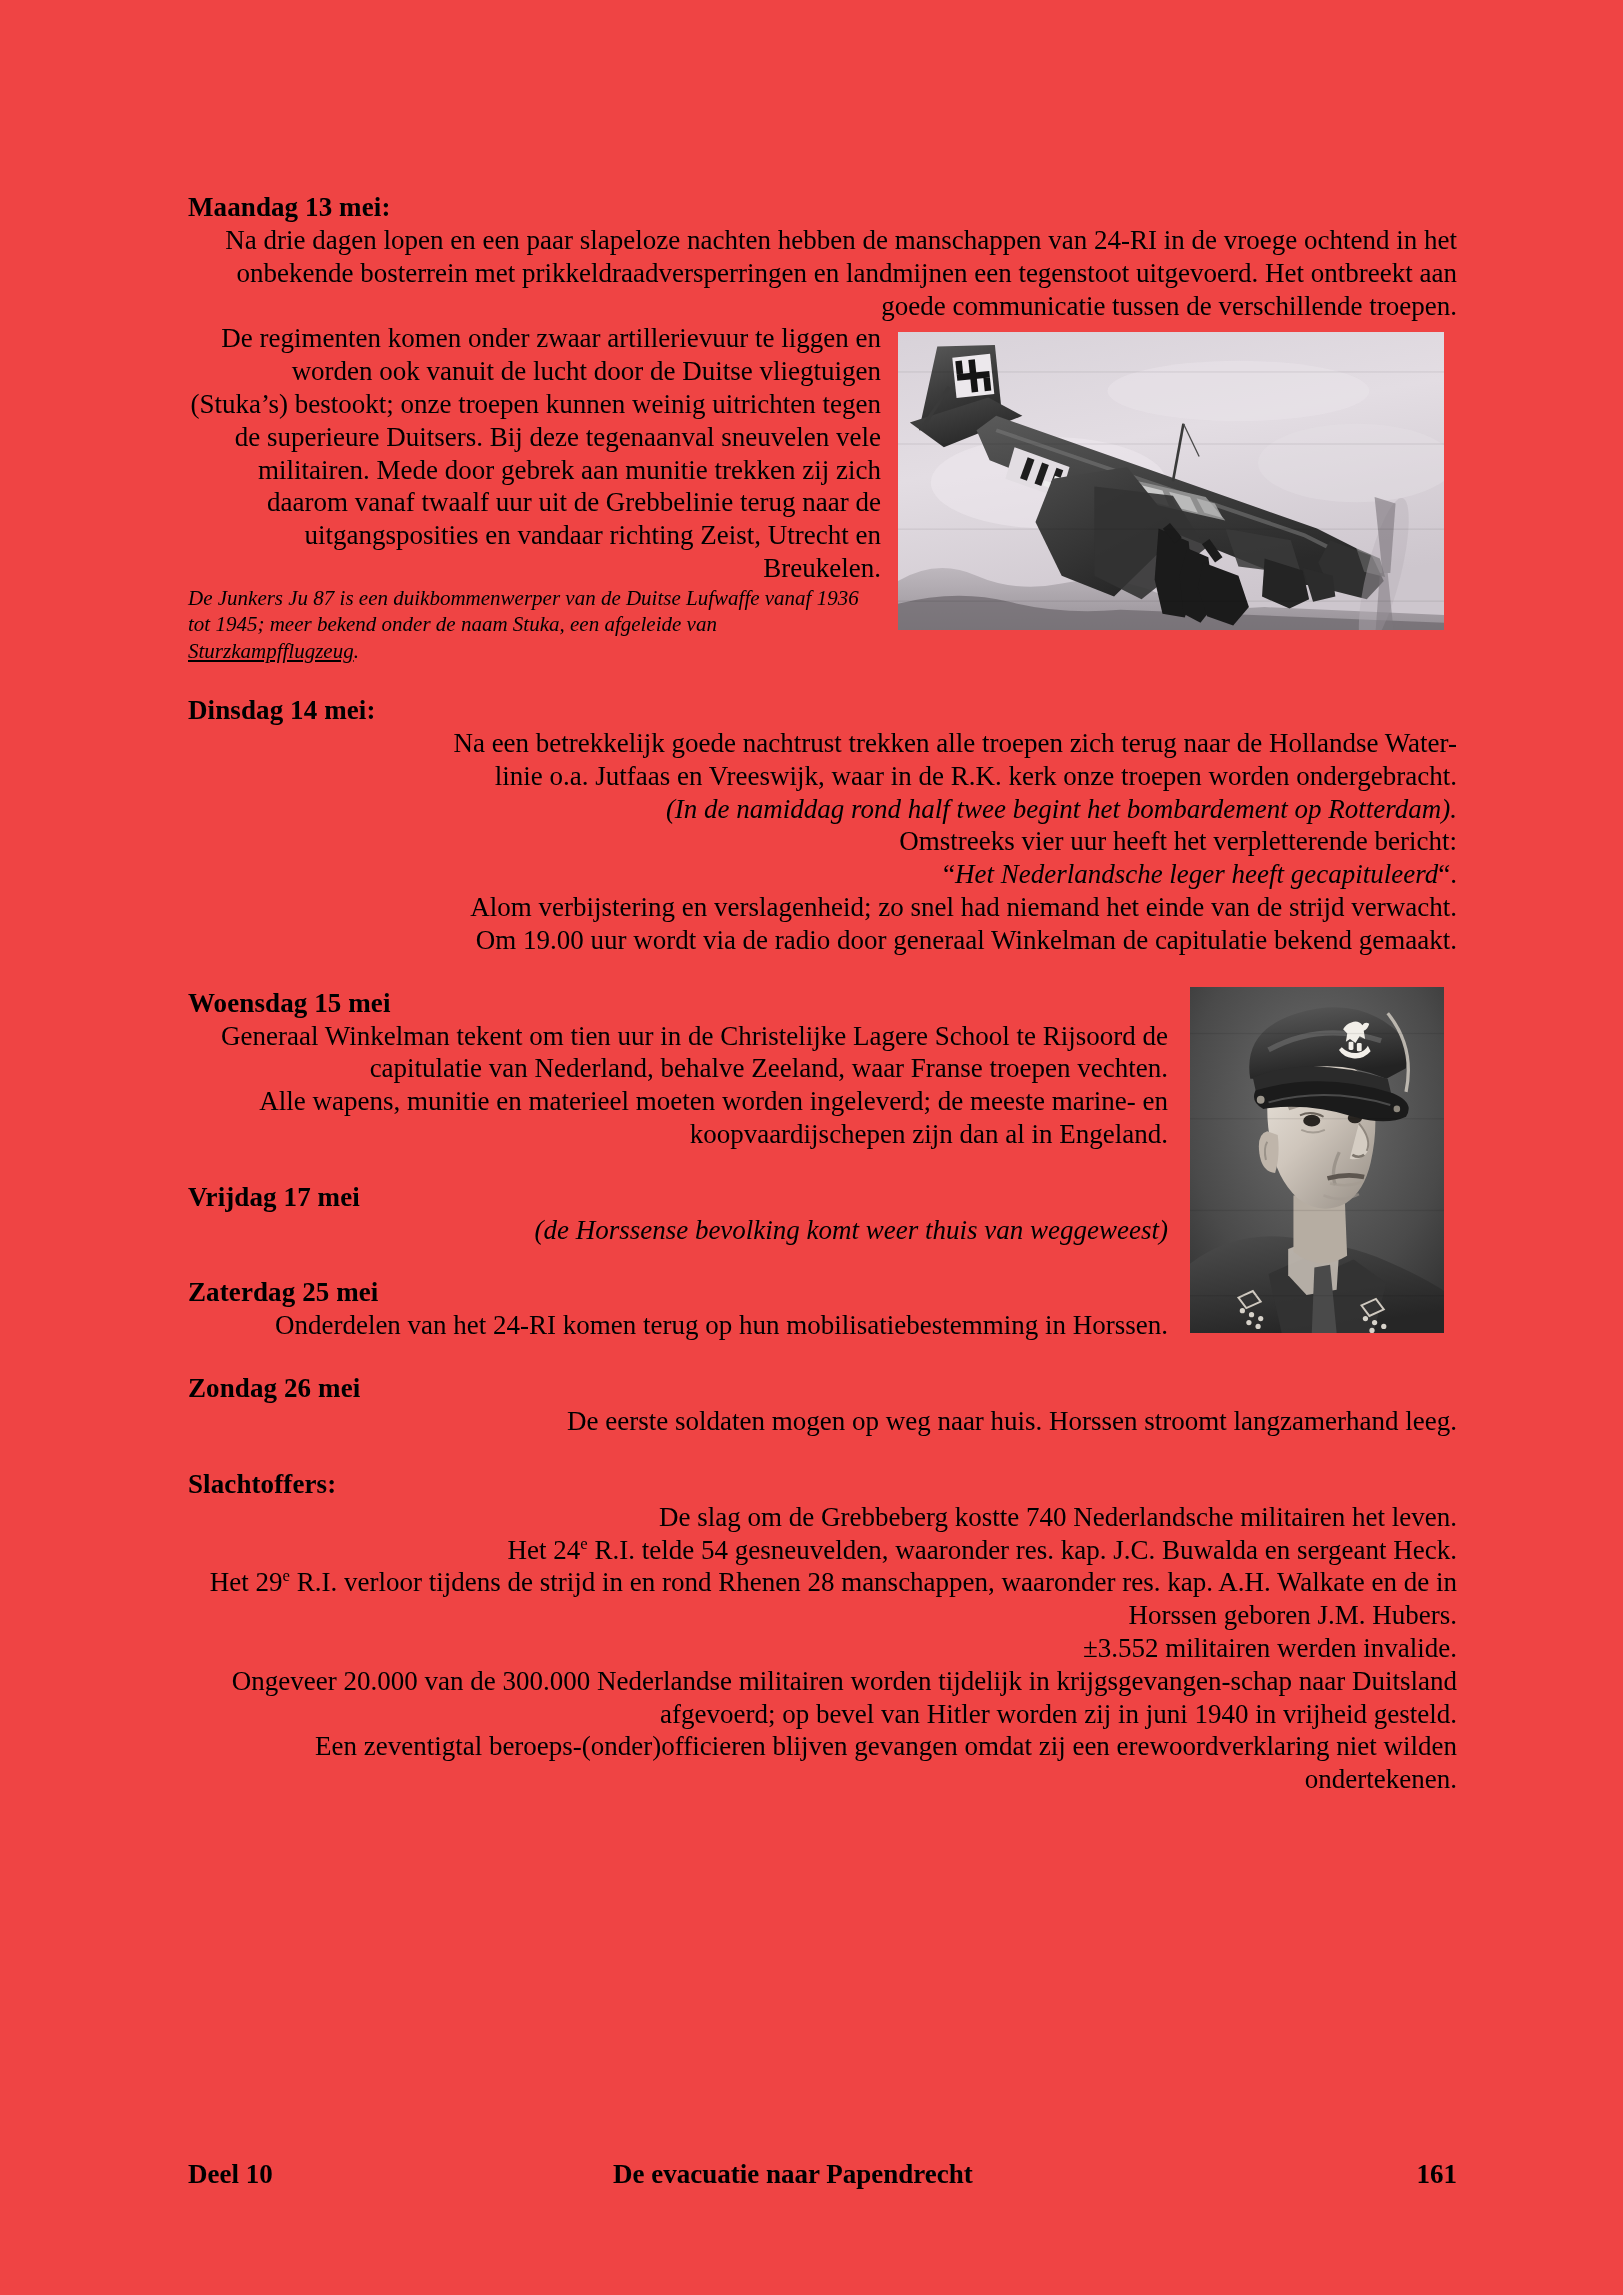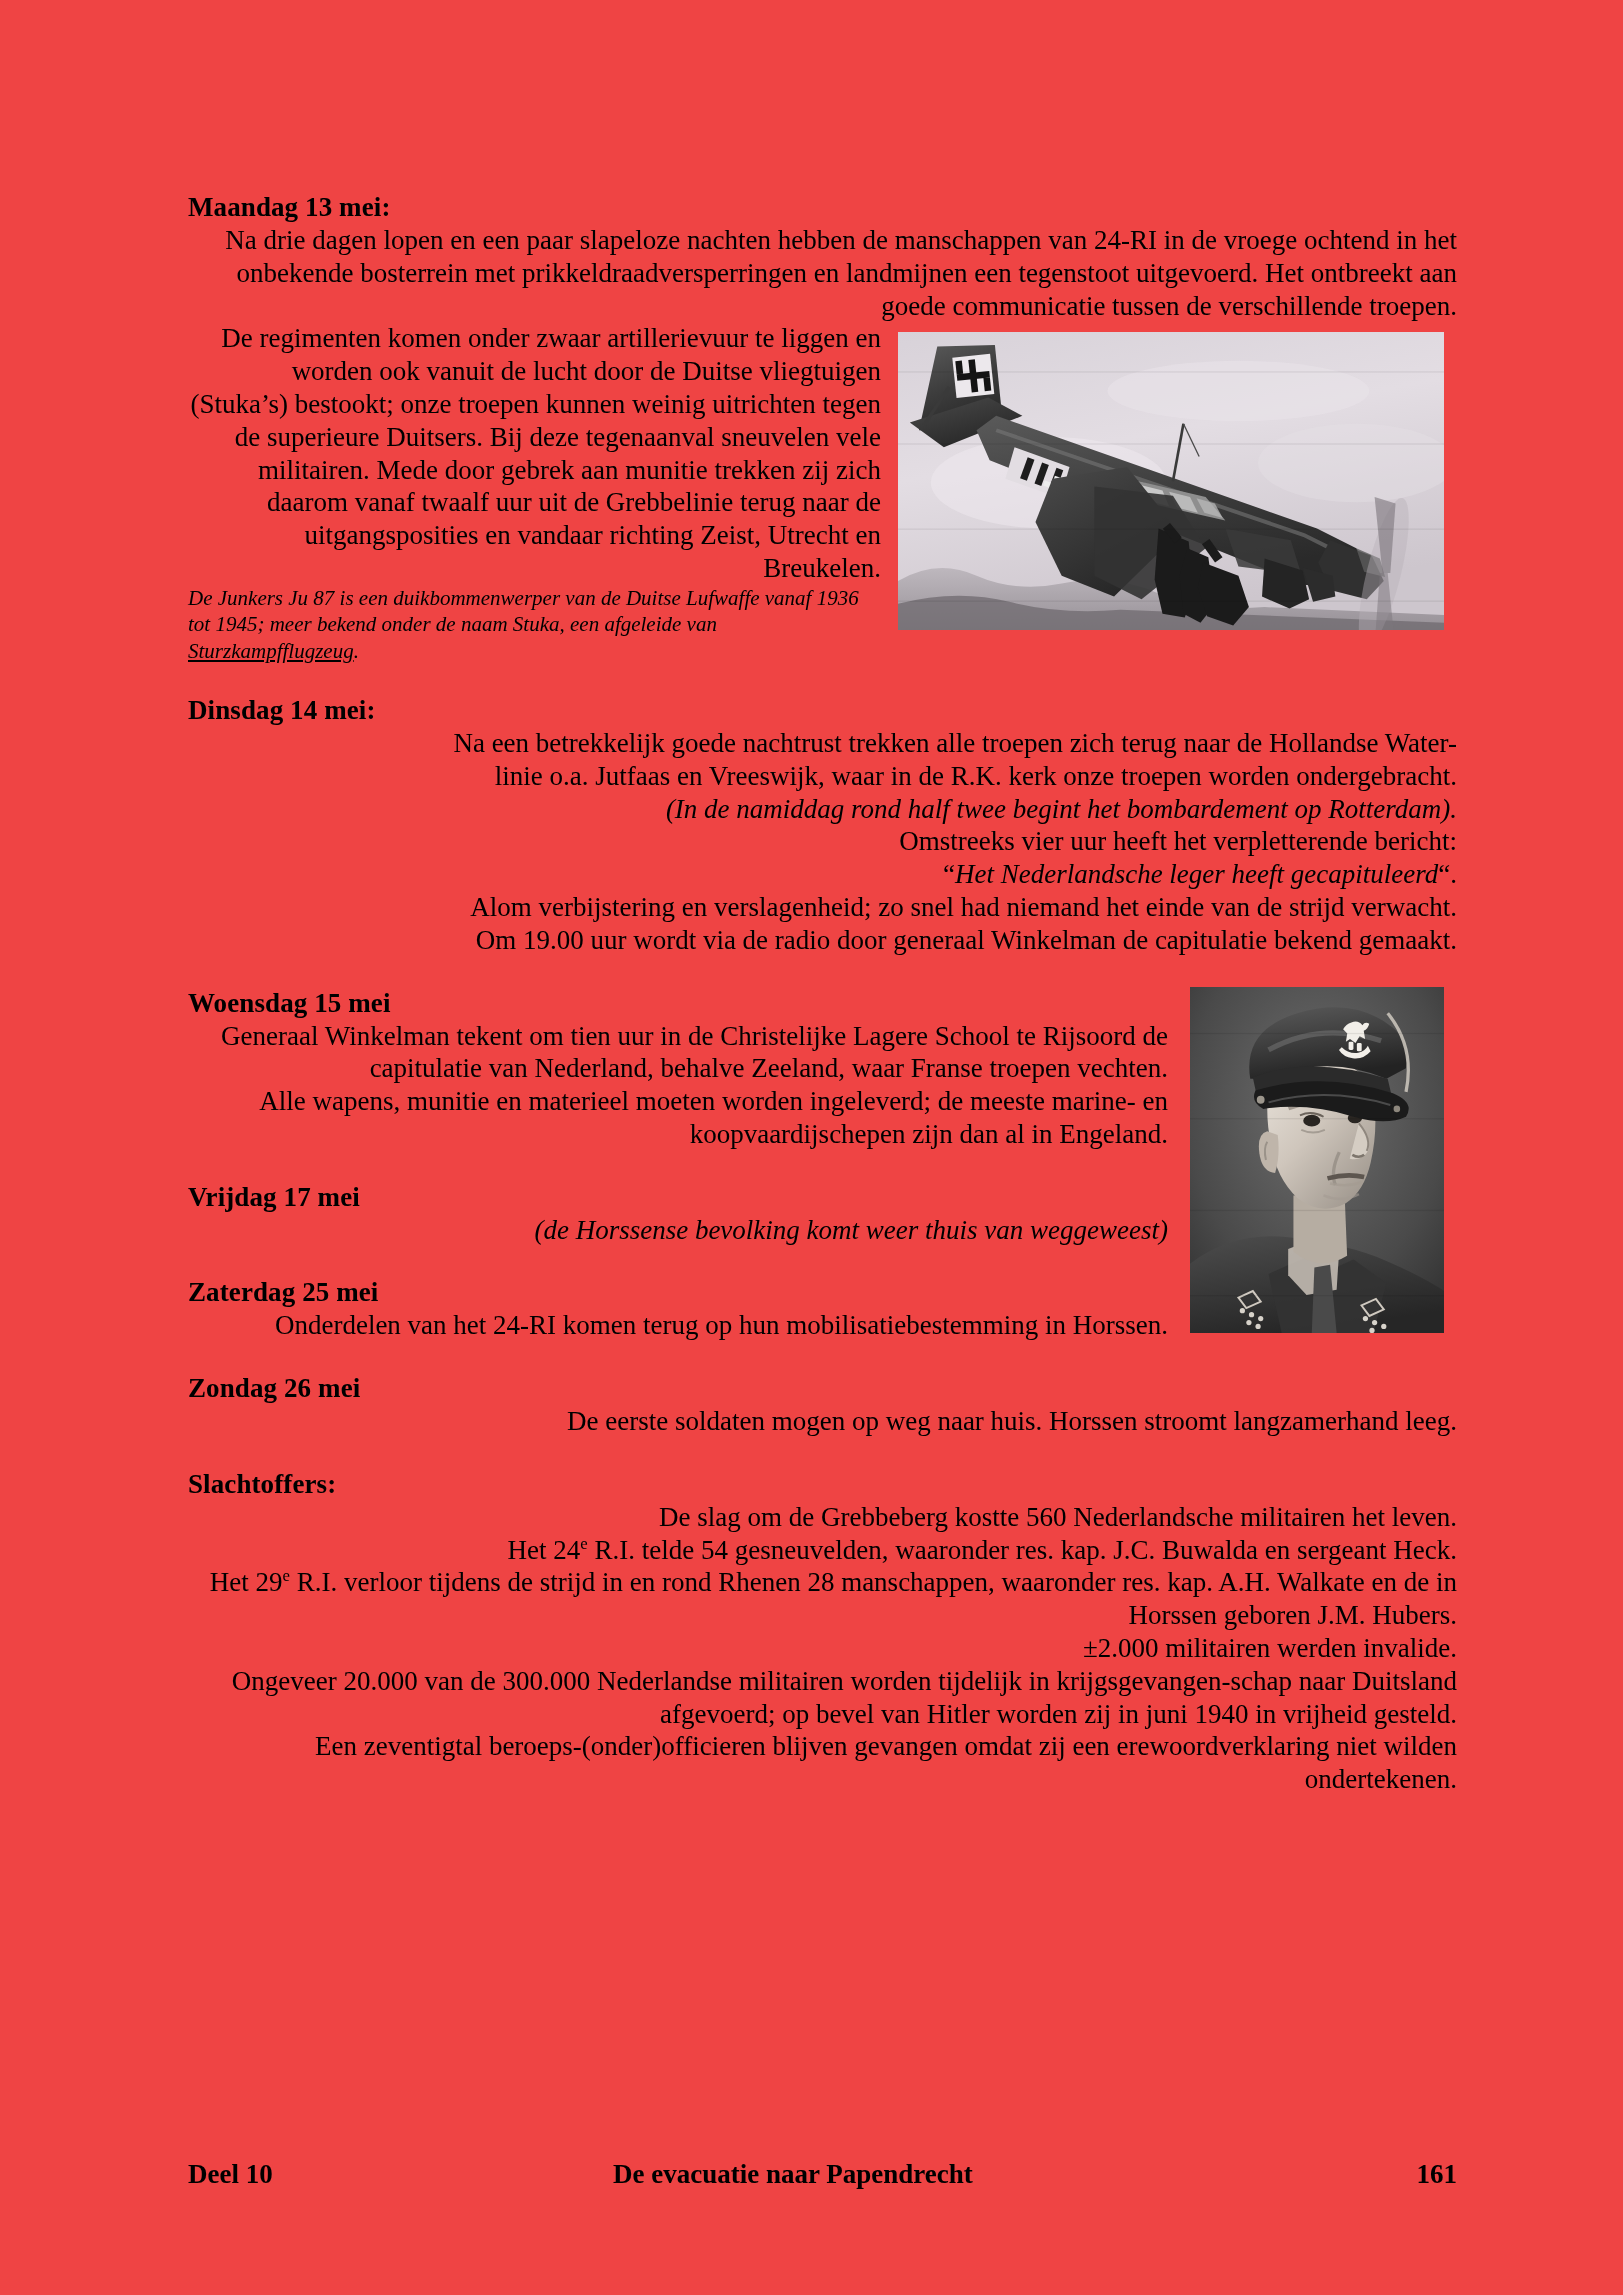--- a/index.html
+++ b/index.html
@@ -369,24 +369,24 @@
     </div>
 
     <div class="spacer-md"></div>
 
     <h2 class="day-heading">Zondag 26 mei</h2>
     <p class="body-text">De eerste soldaten mogen op weg naar huis. Horssen stroomt langzamerhand leeg.</p>
 
     <div class="spacer-md"></div>
 
     <h2 class="day-heading">Slachtoffers:</h2>
-    <p class="body-text">De slag om de Grebbeberg kostte 560 Nederlandsche militairen het leven.</p>
+    <p class="body-text">De slag om de Grebbeberg kostte 740 Nederlandsche militairen het leven.</p>
     <p class="body-text"><span>Het 24</span><sup class="sup-e">e</sup><span> R.I. telde 54 gesneuvelden, waaronder res. kap. J.C. Buwalda en sergeant Heck.</span></p>
     <p class="body-text"><span>Het 29</span><sup class="sup-e">e</sup><span> R.I. verloor tijdens de strijd in en rond Rhenen 28 manschappen, waaronder res. kap. A.H. Walkate en de in Horssen geboren J.M. Hubers.</span></p>
-    <p class="body-text">±2.000 militairen werden invalide.</p>
+    <p class="body-text">±3.552 militairen werden invalide.</p>
     <p class="body-text">Ongeveer 20.000 van de 300.000 Nederlandse militairen worden tijdelijk in krijgsgevangen-schap naar Duitsland afgevoerd; op bevel van Hitler worden zij in juni 1940 in vrijheid gesteld.</p>
     <p class="body-text">Een zeventigtal beroeps-(onder)officieren blijven gevangen omdat zij een erewoordverklaring niet wilden ondertekenen.</p>
 
   </div>
 
   <div class="footer">
     <span class="f-left">Deel 10</span>
     <span class="f-center">De evacuatie naar Papendrecht</span>
     <span class="f-right">161</span>
   </div>

